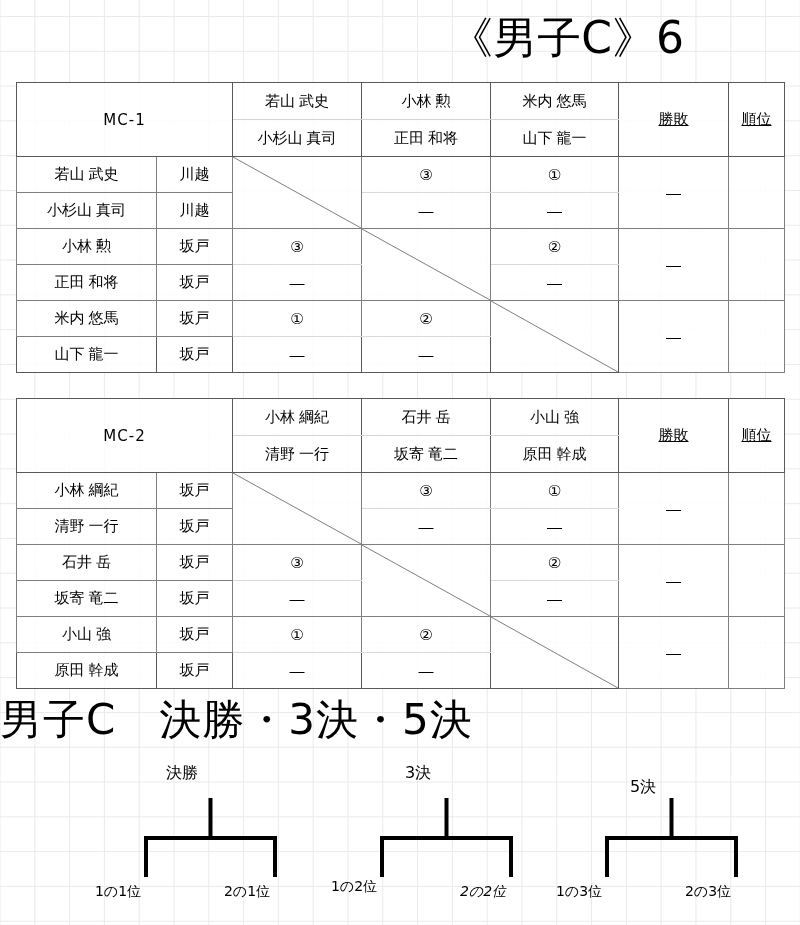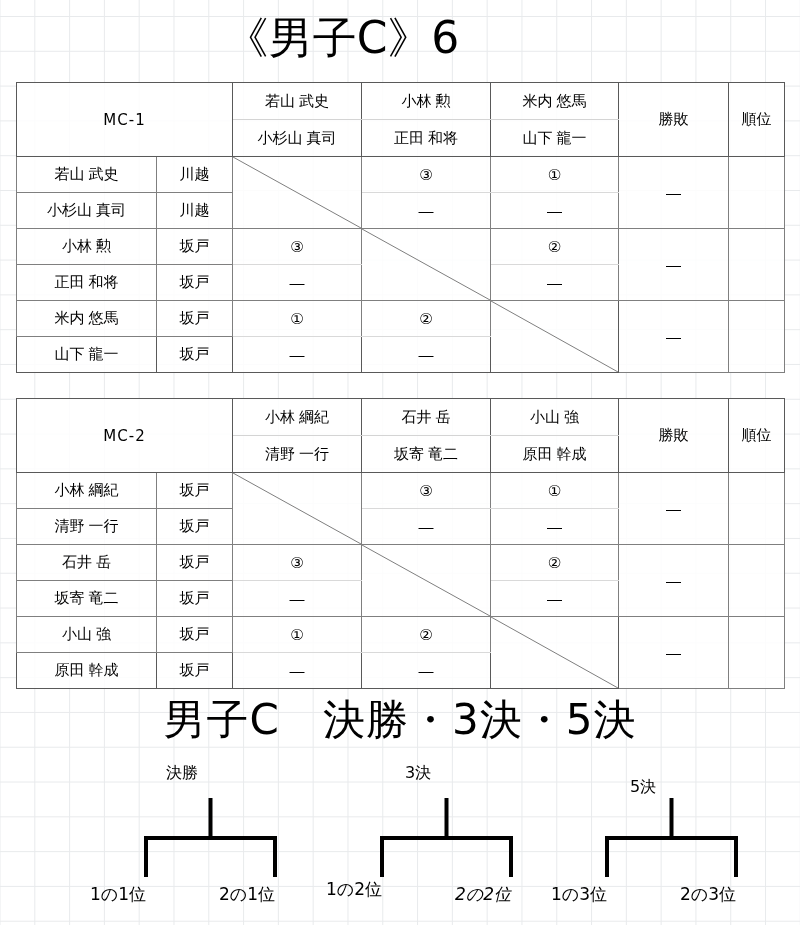--- a/index.html
+++ b/index.html
@@ -18,21 +18,21 @@
       linear-gradient(to right, #e8eaec 1px, transparent 1px),
       linear-gradient(to bottom, #e8eaec 1px, transparent 1px);
     background-size:34.8px 34.8px;
     background-position:-0.5px 16px;
     z-index:0;
   }
   #page{position:absolute;left:0;top:0;width:800px;height:925px;z-index:2;}
 
   .title-main{
     position:absolute;left:0;top:14px;width:684px;
-    text-align:center;
+    text-align:right;
     font-size:44px;
     letter-spacing:0px;
     font-weight:400;
     line-height:1.1;
     font-family:"DejaVu Sans","Liberation Sans",sans-serif;
   }
 
   
   .rr{
     position:absolute;
@@ -51,46 +51,46 @@
   }
   .rr .outer{border:1.6px solid #595959;}
   .grp-name{
     font-size:21px;
     letter-spacing:1px;
     font-family:"DejaVu Sans","Liberation Sans",sans-serif;
   }
   .pl-name{font-size:15px;}
   .hdr-top{border-bottom:1px solid #d4d4d4 !important;}
   .hdr-bot{border-top:none !important;}
-  .col-head{font-size:14px;}
+  .col-head{font-size:14px;text-decoration:underline;}
   .cellnum{font-size:17px;line-height:1;}
   .celldash{font-size:17px;line-height:1;}
   .diag-host{position:relative;}
   .diag{
     position:absolute;left:0;top:0;width:100%;height:100%;
     pointer-events:none;
   }
   .rowline-soft{border-bottom:1px solid #d9d9d9 !important;}
 
   
   .title-sub{
     position:absolute;left:0;top:692px;width:800px;
-    text-align:center;
+    text-align:left;
     font-size:42px;
     font-family:"DejaVu Sans","Liberation Sans",sans-serif;
     letter-spacing:1px;
   }
   #bracket{position:absolute;left:0;top:745px;width:800px;height:180px;padding-left:28px;}
   .br-label{
     position:absolute;text-align:center;font-size:16px;
     font-family:"DejaVu Sans","Liberation Sans",sans-serif;
     white-space:nowrap;
   }
   .br-foot{
-    position:absolute;text-align:center;font-size:17px;
+    position:absolute;text-align:center;font-size:14px;
     font-family:"DejaVu Sans","Liberation Sans",sans-serif;
     white-space:nowrap;
   }
 </style>
 </head>
 <body>
 
 <div id="grid-bg"></div>
 
 <div id="page">

